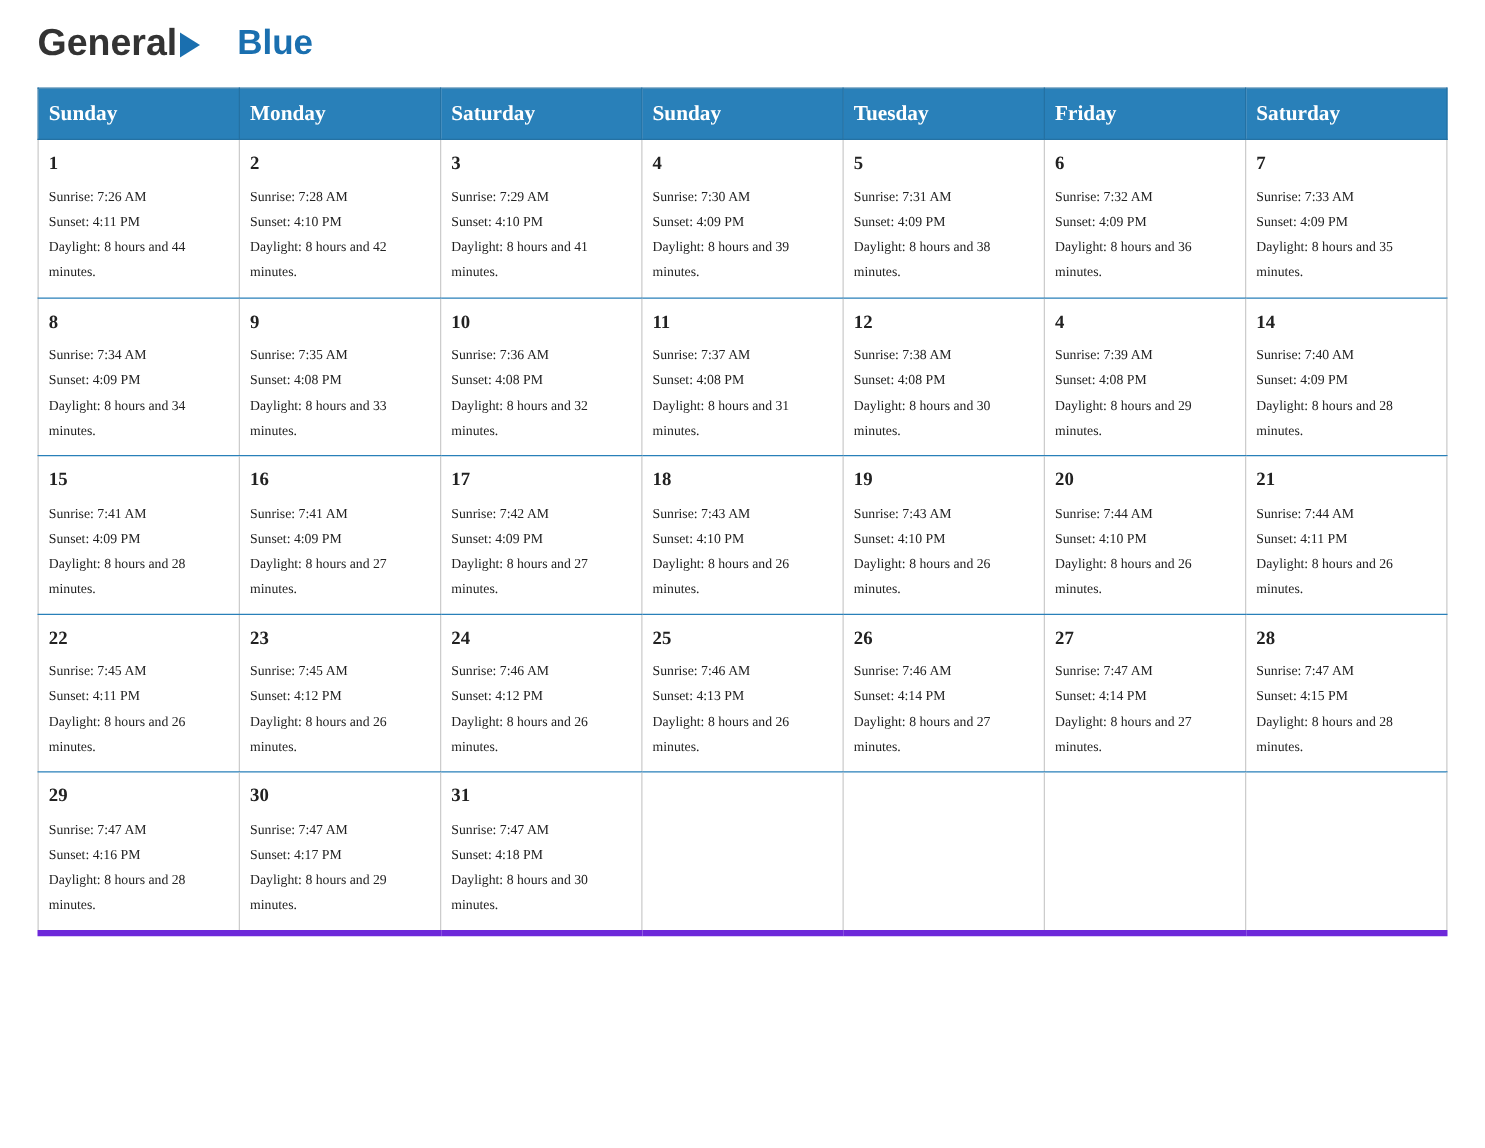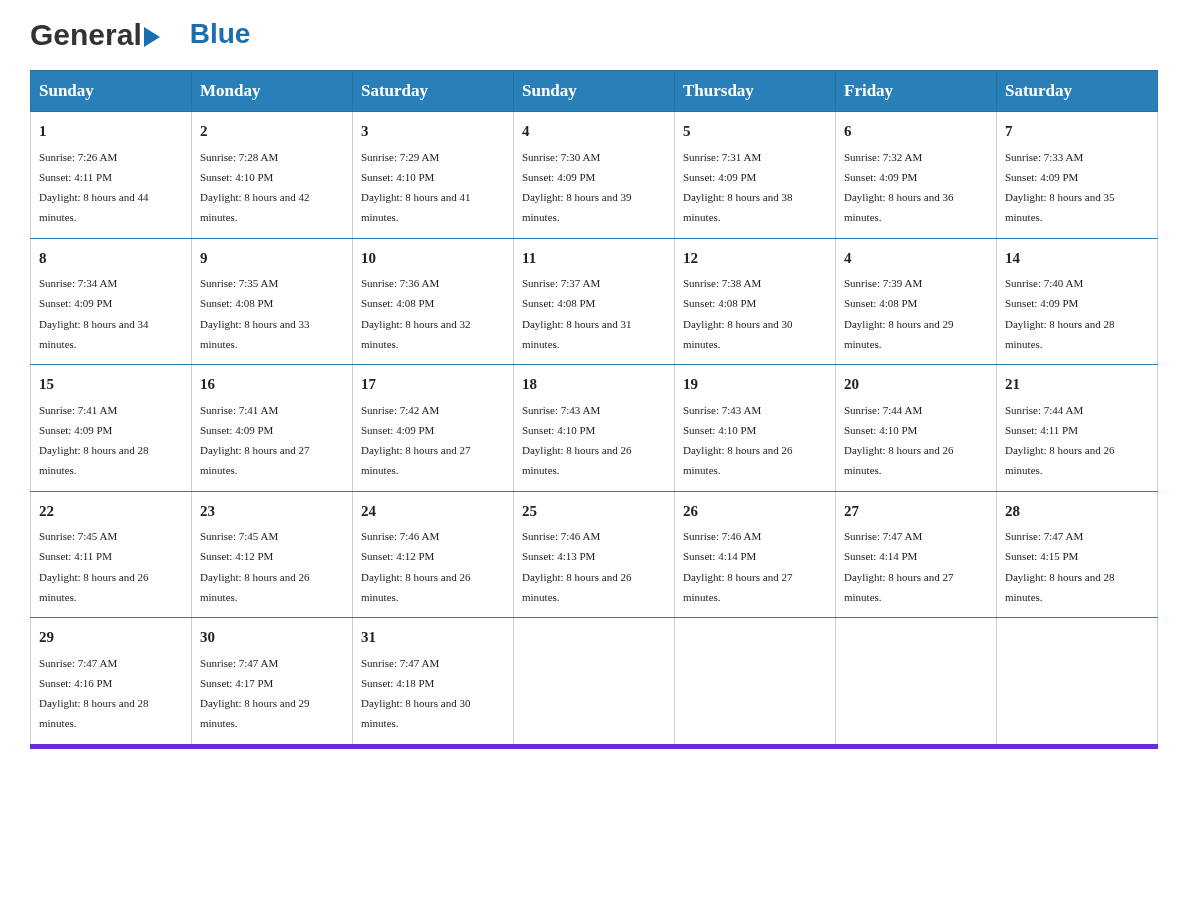--- a/index.html
+++ b/index.html
@@ -115,21 +115,21 @@
   </div>
 </div>
 
 <table>
   <thead>
     <tr>
     <th>Sunday</th>
         <th>Monday</th>
         <th>Saturday</th>
         <th>Sunday</th>
-        <th>Thursday</th>
+        <th>Tuesday</th>
         <th>Friday</th>
         <th>Saturday</th>
       </tr>
   </thead>
   <tbody>
   <tr>
         <td><span class="day-num">1</span><span class="day-info">Sunrise: 7:26 AM<br>Sunset: 4:11 PM<br>Daylight: 8 hours and 44 minutes.</span></td>
         <td><span class="day-num">2</span><span class="day-info">Sunrise: 7:28 AM<br>Sunset: 4:10 PM<br>Daylight: 8 hours and 42 minutes.</span></td>
         <td><span class="day-num">3</span><span class="day-info">Sunrise: 7:29 AM<br>Sunset: 4:10 PM<br>Daylight: 8 hours and 41 minutes.</span></td>
         <td><span class="day-num">4</span><span class="day-info">Sunrise: 7:30 AM<br>Sunset: 4:09 PM<br>Daylight: 8 hours and 39 minutes.</span></td>

